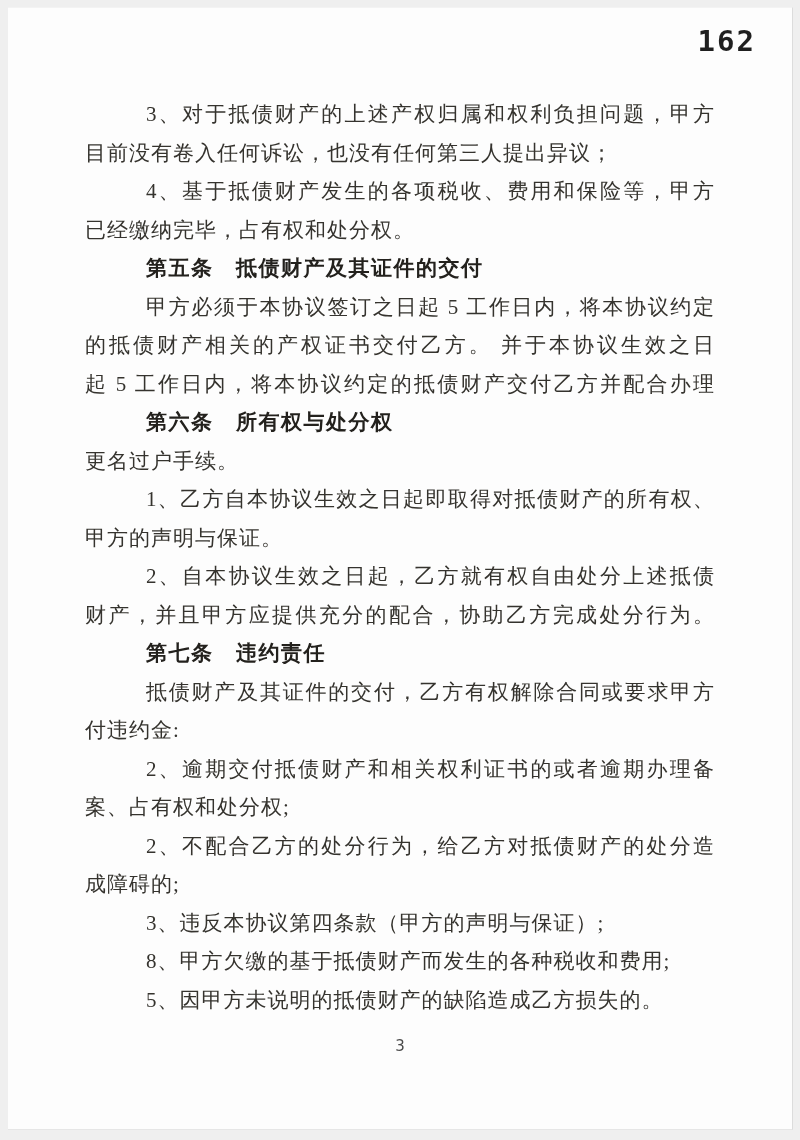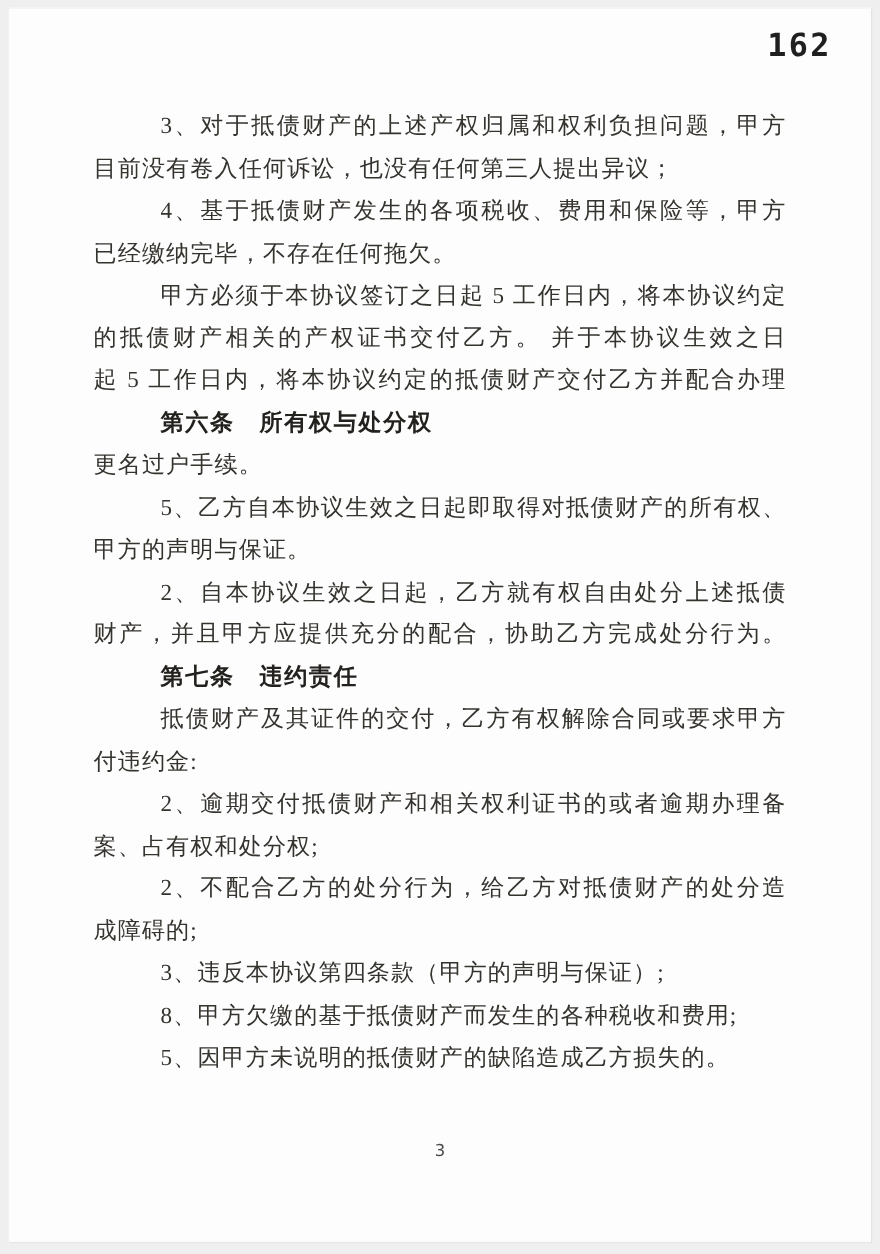--- a/index.html
+++ b/index.html
@@ -65,27 +65,28 @@
 
 <div class="canvas">
   <div class="page">
 
     <div class="folio">162</div>
 
     <div class="content">
       <div class="ln ind jf">3、对于抵债财产的上述产权归属和权利负担问题，甲方</div>
       <div class="ln">目前没有卷入任何诉讼，也没有任何第三人提出异议；</div>
       <div class="ln ind jf">4、基于抵债财产发生的各项税收、费用和保险等，甲方</div>
-      <div class="ln">已经缴纳完毕，不存在任何拖欠。</div>
+      <div class="ln">已经缴纳完毕，占有权和处分权。</div>
+      <div class="ln ind hd">第五条　抵债财产及其证件的交付</div>
       <div class="ln ind jf">甲方必须于本协议签订之日起 5 工作日内，将本协议约定</div>
       <div class="ln jf">的抵债财产相关的产权证书交付乙方。 并于本协议生效之日</div>
       <div class="ln jf">起 5 工作日内，将本协议约定的抵债财产交付乙方并配合办理</div>
       <div class="ln ind hd">第六条　所有权与处分权</div>
       <div class="ln">更名过户手续。</div>
-      <div class="ln ind jf">5、乙方自本协议生效之日起即取得对抵债财产的所有权、</div>
+      <div class="ln ind jf">1、乙方自本协议生效之日起即取得对抵债财产的所有权、</div>
       <div class="ln">甲方的声明与保证。</div>
       <div class="ln ind jf">2、自本协议生效之日起，乙方就有权自由处分上述抵债</div>
       <div class="ln jf">财产，并且甲方应提供充分的配合，协助乙方完成处分行为。</div>
       <div class="ln ind hd">第七条　违约责任</div>
       <div class="ln ind jf">抵债财产及其证件的交付，乙方有权解除合同或要求甲方支</div>
       <div class="ln">付违约金:</div>
       <div class="ln ind jf">2、逾期交付抵债财产和相关权利证书的或者逾期办理备</div>
       <div class="ln">案、占有权和处分权;</div>
       <div class="ln ind jf">2、不配合乙方的处分行为，给乙方对抵债财产的处分造</div>
       <div class="ln">成障碍的;</div>

